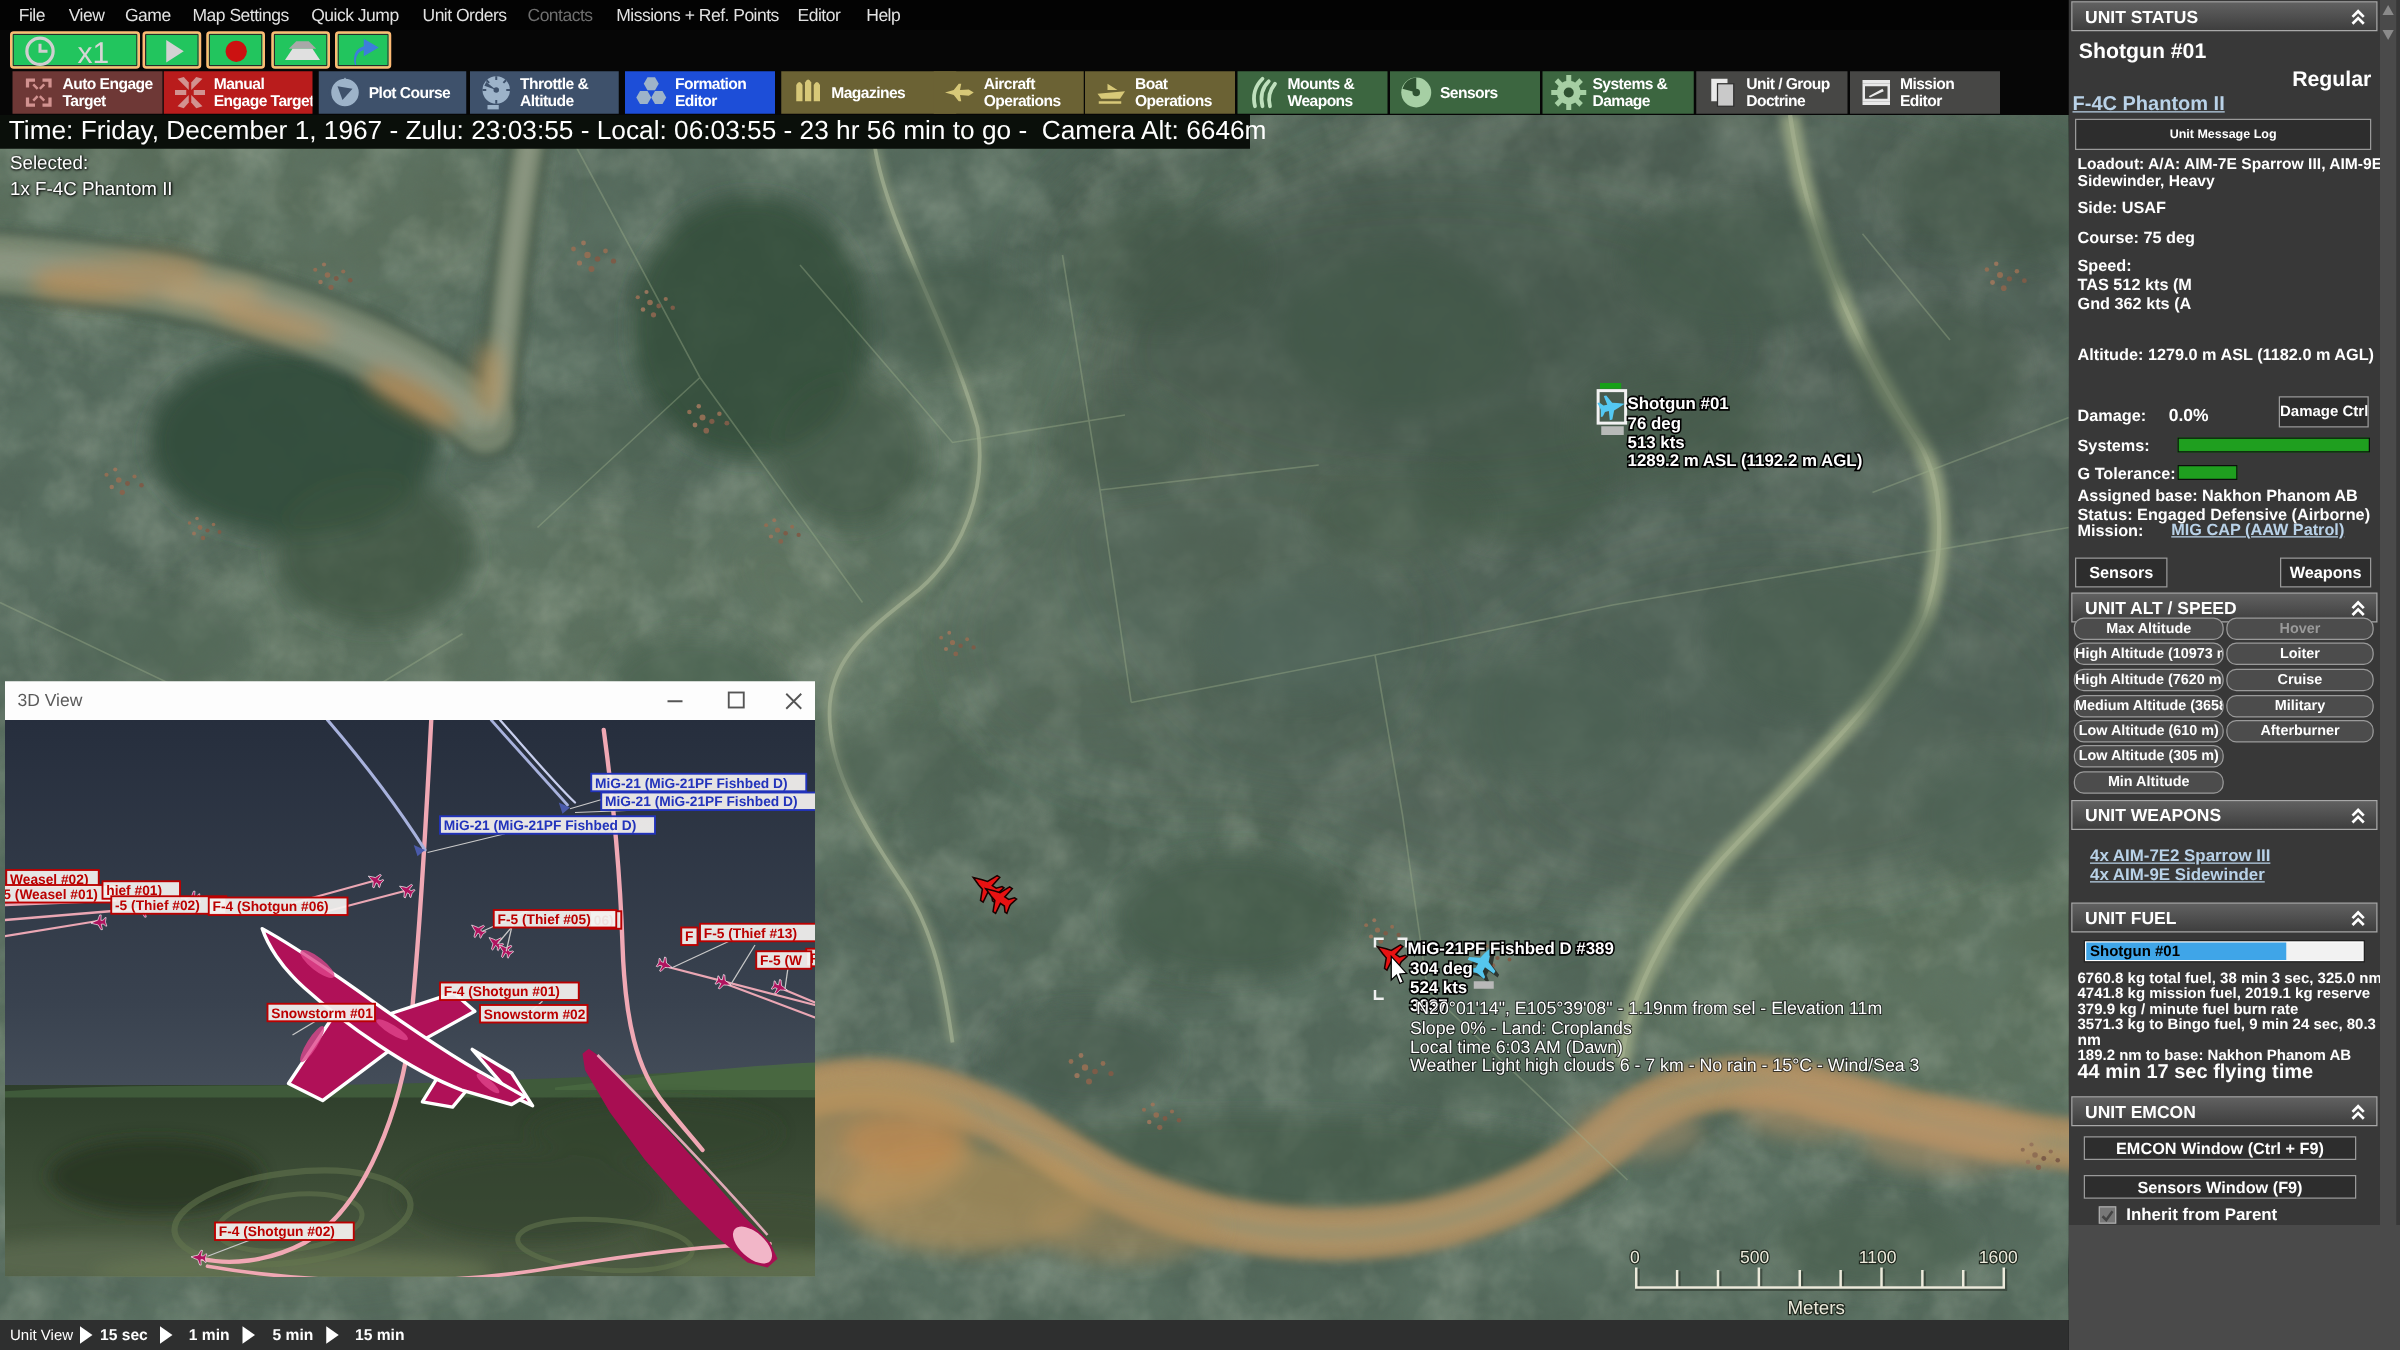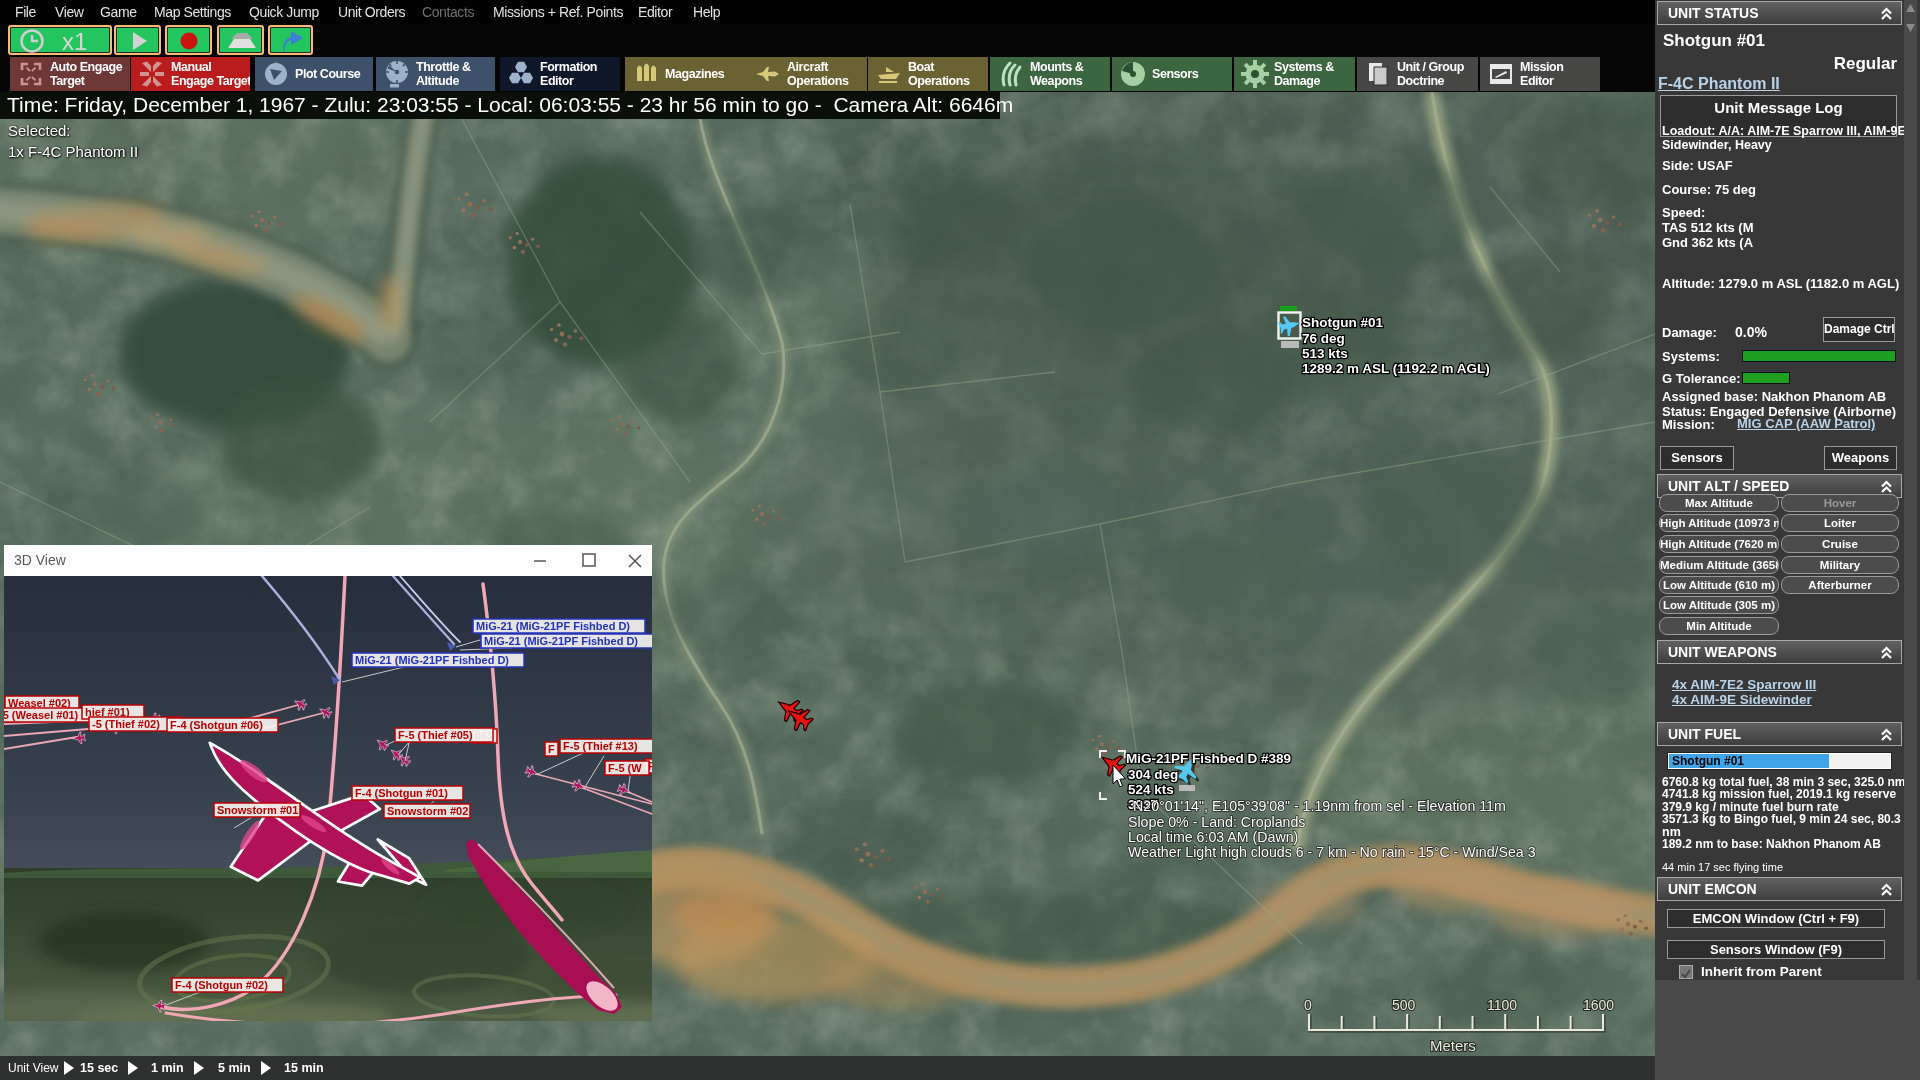--- a/index.html
+++ b/index.html
@@ -333,21 +333,21 @@
 <div class="b3" style="left:376px;width:119px;background:#3e516b;">
         <svg width="30" height="30" viewBox="0 0 30 30">
           <circle cx="15" cy="13" r="11" fill="#9db3c9"></circle>
           <path d="M15,13 L5.5,9.5 L7,6.5 Z" fill="#3e516b"></path>
           <circle cx="15" cy="13" r="2.2" fill="#3e516b"></circle>
           <path d="M15,2 V5 M26,13 H23 M15,24 V21 M4,13 H7 M7.2,5.2 L9.3,7.3 M22.8,5.2 L20.7,7.3" stroke="#3e516b" stroke-width="1.6"></path>
           <rect x="8" y="25" width="9" height="3.5" fill="#9db3c9"></rect>
         </svg>
         <div>Throttle &amp;<br>Altitude</div>
       </div>
-<div class="b3" style="left:500px;width:120px;background:#0f172a;align-items:center;">
+<div class="b3" style="left:500px;width:120px;background:#1d4ed8;align-items:center;">
         <svg width="30" height="30" viewBox="0 0 30 30">
           <path d="M9,8 L12.0,2.7800000000000002 L18.0,2.7800000000000002 L21,8 L18.0,13.219999999999999 L12.0,13.219999999999999 Z" fill="#9db3c9"></path>
           <path d="M3,19 L6.0,13.780000000000001 L12.0,13.780000000000001 L15,19 L12.0,24.22 L6.0,24.22 Z" fill="#9db3c9"></path>
           <path d="M15,19 L18.0,13.780000000000001 L24.0,13.780000000000001 L27,19 L24.0,24.22 L18.0,24.22 Z" fill="#9db3c9"></path>
         </svg>
         <div>Formation<br>Editor</div>
       </div>
 <div class="b3" style="left:625px;width:140px;background:#6b6234;">
         <svg width="30" height="30" viewBox="0 0 30 30">
           <g fill="#d7c878">
@@ -615,21 +615,21 @@
 <div id="sidebar">
       <div class="hdr" style="top:1px;">UNIT STATUS<svg width="13" height="14" viewBox="0 0 13 14" style="position:absolute;right:8px;top:5px">
           <g fill="none" stroke="#fff" stroke-width="2.2">
             <path d="M2,6.5 L6.5,2 L11,6.5"></path>
             <path d="M2,12 L6.5,7.5 L11,12"></path>
           </g>
         </svg></div>
 <div class="sbt" style="left:8px;top:31px;font-size:17px;font-weight:700;">Shotgun #01</div>
 <div class="sbt" style="left:0px;top:54px;font-size:17px;font-weight:700;left:auto;right:23px;">Regular</div>
 <div class="sbt lnk" style="left:3px;top:75px;font-size:16px;">F-4C Phantom II</div>
-<div class="sbbtn" style="left:5px;top:95px;width:237px;height:42px;font-size:15px;line-height:23px;">Unit Message Log</div>
+<div class="sbbtn" style="left:5px;top:95px;width:237px;height:25px;font-size:10px;line-height:23px;">Unit Message Log</div>
 <div class="sbt" style="left:7px;top:124px;font-size:12.5px;font-weight:700;">Loadout: A/A: AIM-7E Sparrow III, AIM-9E<br>Sidewinder, Heavy</div>
 <div class="sbt" style="left:7px;top:158px;font-size:13px;font-weight:700;">Side: USAF</div>
 <div class="sbt" style="left:7px;top:182px;font-size:13px;font-weight:700;">Course: 75 deg</div>
 <div class="sbt" style="left:7px;top:205px;font-size:13px;font-weight:700;">Speed:<br>TAS 512 kts (M<br>Gnd 362 kts (A</div>
 <div class="sbt" style="left:7px;top:276px;font-size:13px;font-weight:700;">Altitude: 1279.0 m ASL (1182.0 m AGL)</div>
 <div class="sbt" style="left:7px;top:325px;font-size:13px;font-weight:700;">Damage:</div>
 <div class="sbt" style="left:80px;top:324px;font-size:14px;font-weight:700;">0.0%</div>
 <div class="sbbtn" style="left:168px;top:317px;width:72px;height:25px;font-size:12px;line-height:23px;">Damage Ctrl</div>
 <div class="sbt" style="left:7px;top:349px;font-size:13px;font-weight:700;">Systems:</div>
 <div style="position:absolute;left:87px;top:350px;width:154px;height:12px;background:#1f9f1f;border:1px solid #0c0c0c;"></div>
@@ -675,21 +675,21 @@
 <div style="position:absolute;left:13px;top:753px;width:223px;height:16px;background:#f2f2f2;border:1px solid #ffffff;outline:1px solid #222;">
         <div style="position:absolute;left:0;top:0;width:160px;height:14px;background:#3fa5e8;"></div>
         <div style="position:absolute;left:3px;top:0px;font-size:12px;font-weight:700;color:#000;">Shotgun #01</div>
       </div>
 <div class="sbt" style="left:7px;top:775px;font-size:12px;font-weight:700;">6760.8 kg total fuel, 38 min 3 sec, 325.0 nm</div>
 <div class="sbt" style="left:7px;top:787.4px;font-size:12px;font-weight:700;">4741.8 kg mission fuel, 2019.1 kg reserve</div>
 <div class="sbt" style="left:7px;top:799.8px;font-size:12px;font-weight:700;">379.9 kg / minute fuel burn rate</div>
 <div class="sbt" style="left:7px;top:812.1999999999999px;font-size:12px;font-weight:700;">3571.3 kg to Bingo fuel, 9 min 24 sec, 80.3</div>
 <div class="sbt" style="left:7px;top:824.5999999999999px;font-size:12.5px;font-weight:700;">nm</div>
 <div class="sbt" style="left:7px;top:836.9999999999999px;font-size:12px;font-weight:700;">189.2 nm to base: Nakhon Phanom AB</div>
-<div class="sbt" style="left:7px;top:849.3999999999999px;font-size:11px;font-weight:400;margin-top:12px;">44 min 17 sec flying time</div>
+<div class="sbt" style="left:7px;top:849.3999999999999px;font-size:16px;font-weight:700;">44 min 17 sec flying time</div>
 <div class="hdr" style="top:877px;">UNIT EMCON<svg width="13" height="14" viewBox="0 0 13 14" style="position:absolute;right:8px;top:5px">
           <g fill="none" stroke="#fff" stroke-width="2.2">
             <path d="M2,6.5 L6.5,2 L11,6.5"></path>
             <path d="M2,12 L6.5,7.5 L11,12"></path>
           </g>
         </svg></div>
 <div class="sbbtn" style="left:12px;top:909px;width:218px;height:19px;font-size:13px;line-height:17px;">EMCON Window (Ctrl + F9)</div>
 <div class="sbbtn" style="left:12px;top:940px;width:218px;height:19px;font-size:13px;line-height:17px;">Sensors Window (F9)</div>
 <div style="position:absolute;left:24px;top:965px;width:14px;height:14px;background:#777;border:1px solid #aaa;"><svg width="12" height="12" viewBox="0 0 12 12">
           <path d="M2,6 L5,9 L10,2" fill="none" stroke="#444" stroke-width="2"></path>

